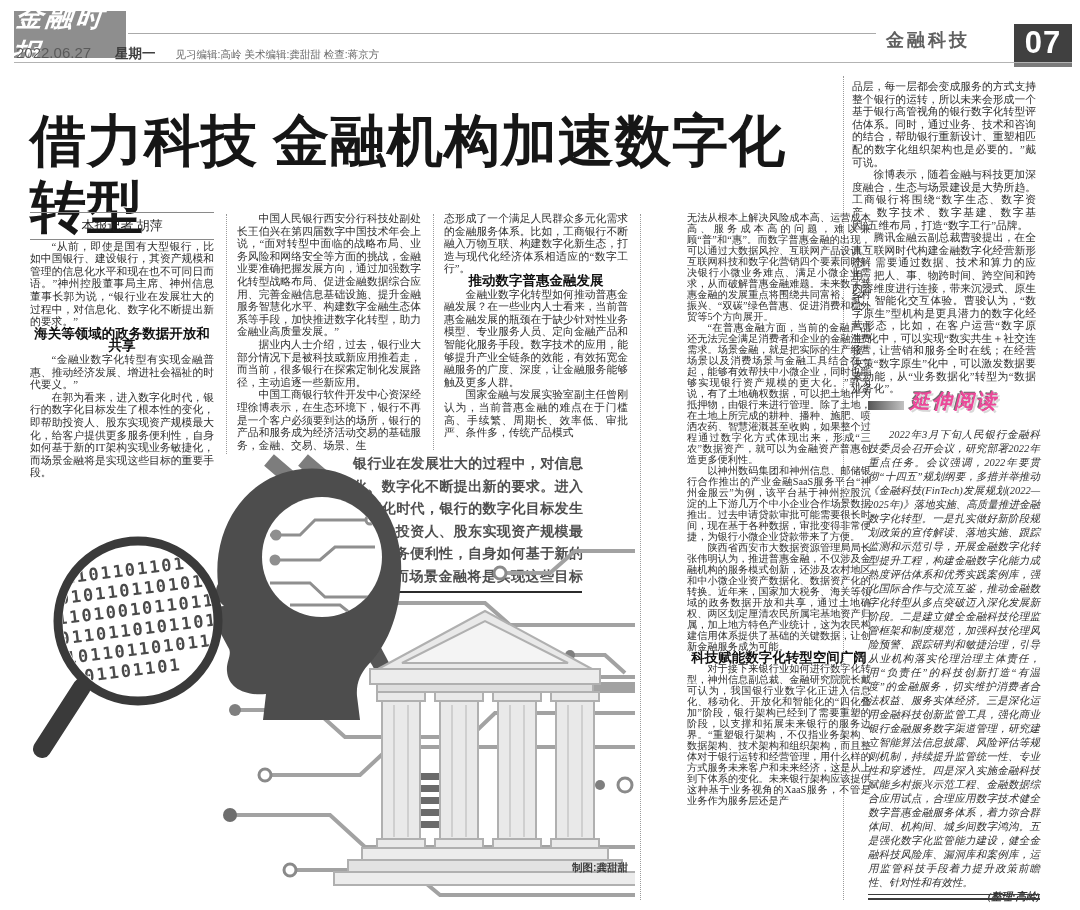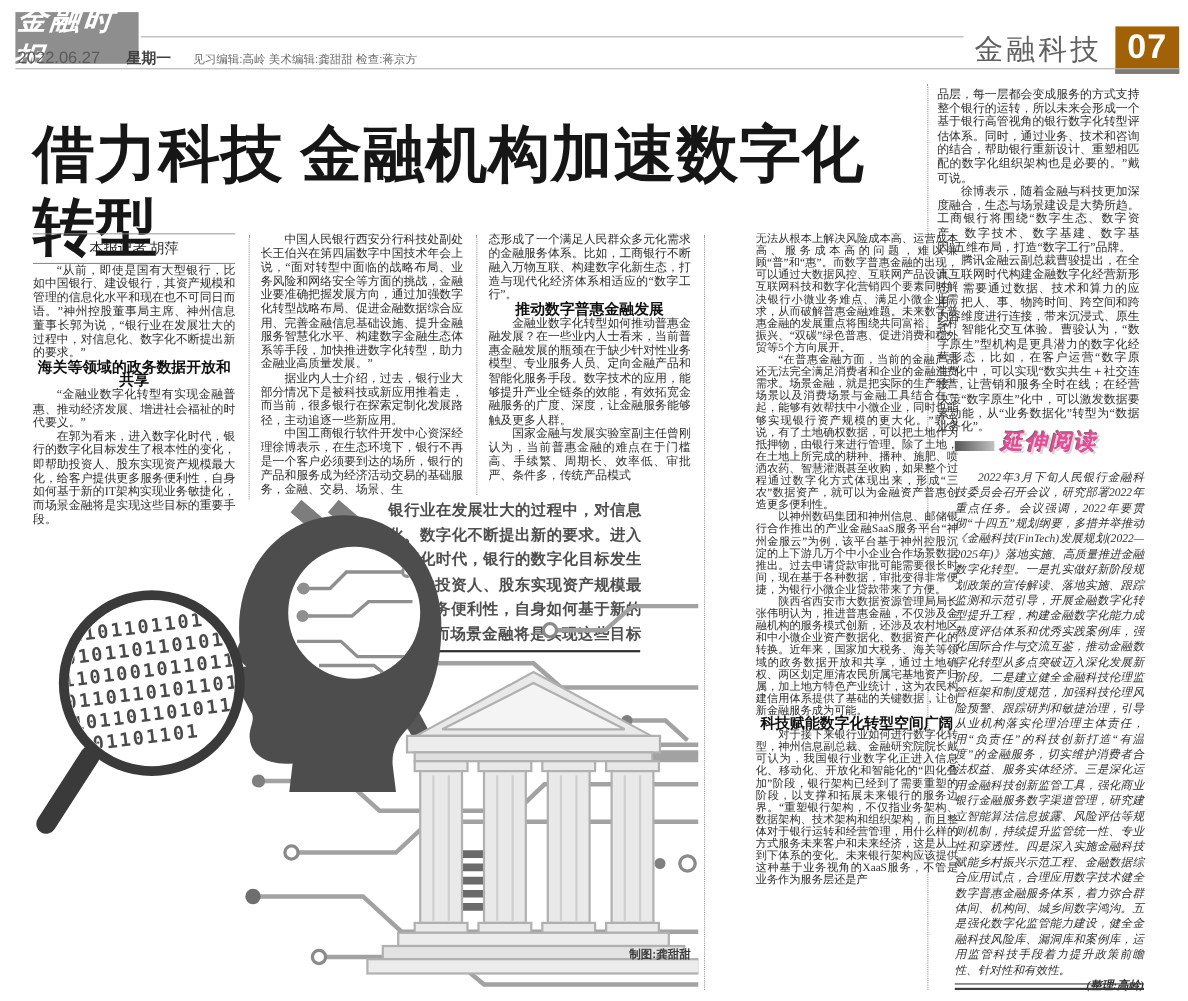--- a/index.html
+++ b/index.html
@@ -11,22 +11,22 @@
             display:flex;align-items:center;justify-content:center;}
   .logo-box span{font-family:"Liberation Serif",serif;font-style:italic;font-weight:bold;
                  font-size:27px;color:#ffffff;letter-spacing:3px;transform:skewX(-6deg);}
   .rule-mid{position:absolute;left:128px;top:33px;width:748px;height:0;border-top:1px solid #aaaaaa;}
   .rule-full{position:absolute;left:14px;top:62px;width:1058px;height:0;border-top:1px solid #b3b3b3;}
   .dateline{position:absolute;left:16px;top:44px;white-space:nowrap;}
   .date{font-family:"Liberation Sans",sans-serif;font-size:15px;color:#5a5a5a;}
   .weekday{font-family:"Liberation Sans",sans-serif;font-size:13.5px;font-weight:bold;color:#3f3f3f;margin-left:20px;}
   .credits{font-family:"Liberation Sans",sans-serif;font-size:10.5px;color:#6a6a6a;margin-left:16px;}
   .section-title{position:absolute;left:886px;top:28px;font-family:"Liberation Sans",sans-serif;
-                 font-size:26px;font-weight:normal;color:#606060;letter-spacing:3px;}
-  .page-num-box{position:absolute;left:1014px;top:24px;width:58px;height:38px;background:#a16207;
+                 font-size:18px;font-weight:bold;color:#606060;letter-spacing:3px;}
+  .page-num-box{position:absolute;left:1014px;top:24px;width:58px;height:38px;background:#404040;
                 border-bottom:5px solid #7b7b7b;display:flex;align-items:center;justify-content:center;}
   .page-num-box span{font-family:"Liberation Sans",sans-serif;font-size:31px;font-weight:800;
                      color:#ffffff;letter-spacing:1px;}
 
   
   .headline{position:absolute;left:30px;top:108px;width:805px;text-align:left;
             font-size:56px;font-weight:900;color:#161616;letter-spacing:1px;line-height:66px;}
 
   
   .col{position:absolute;font-size:10.8px;line-height:12.6px;text-align:justify;overflow:hidden;}

